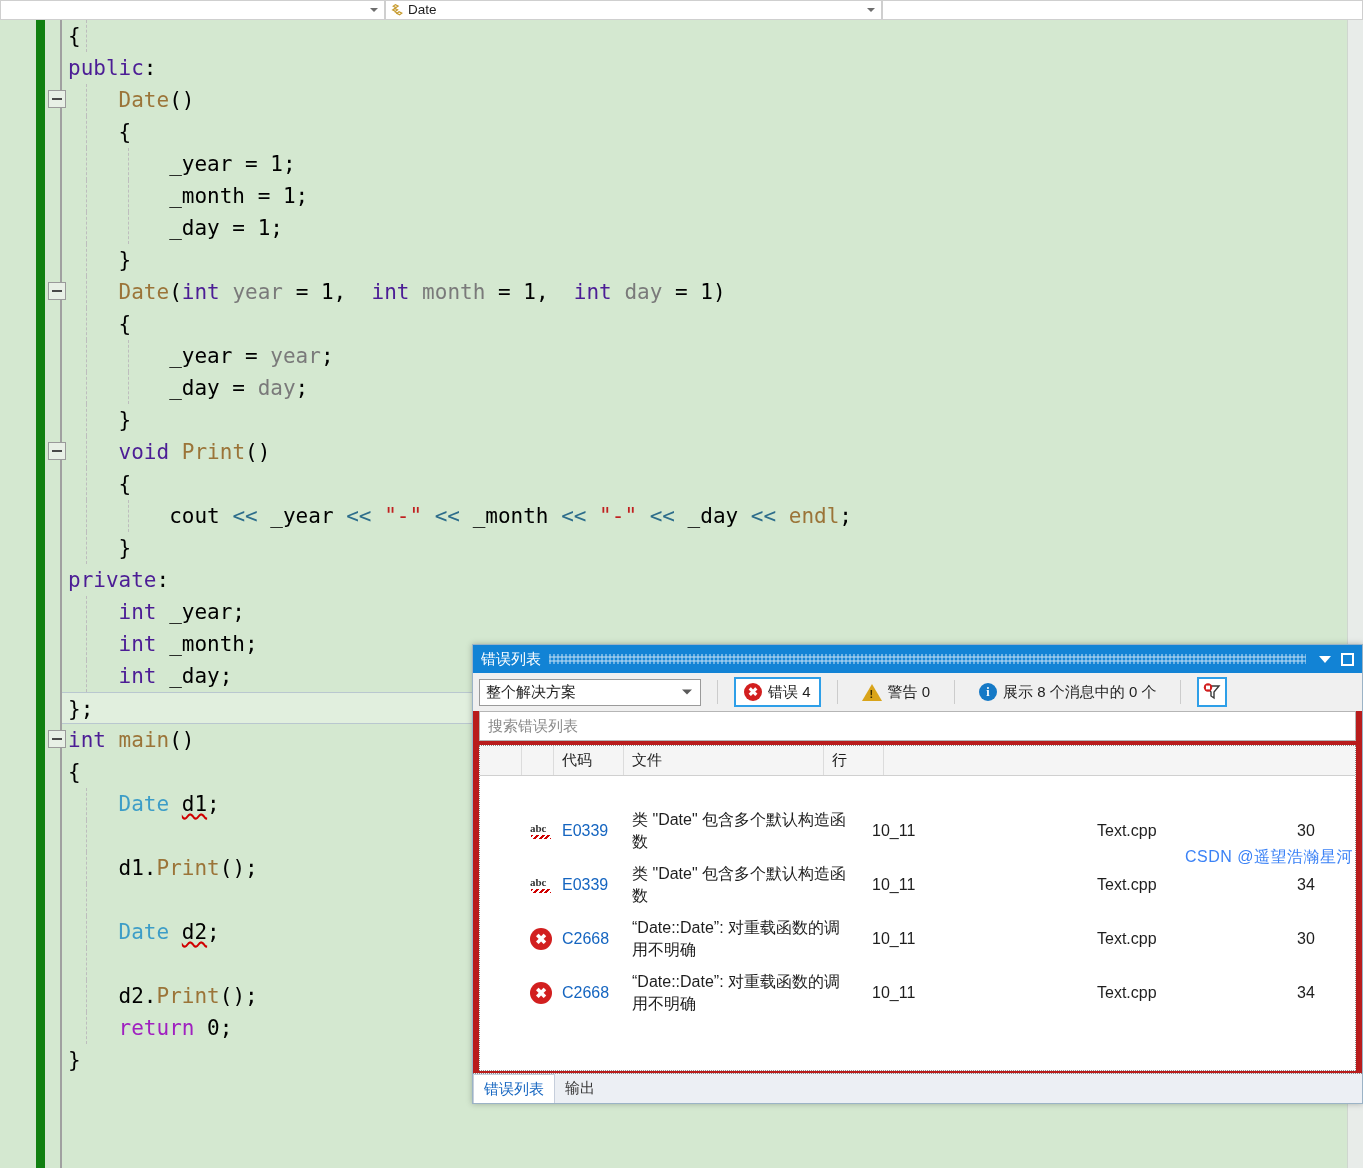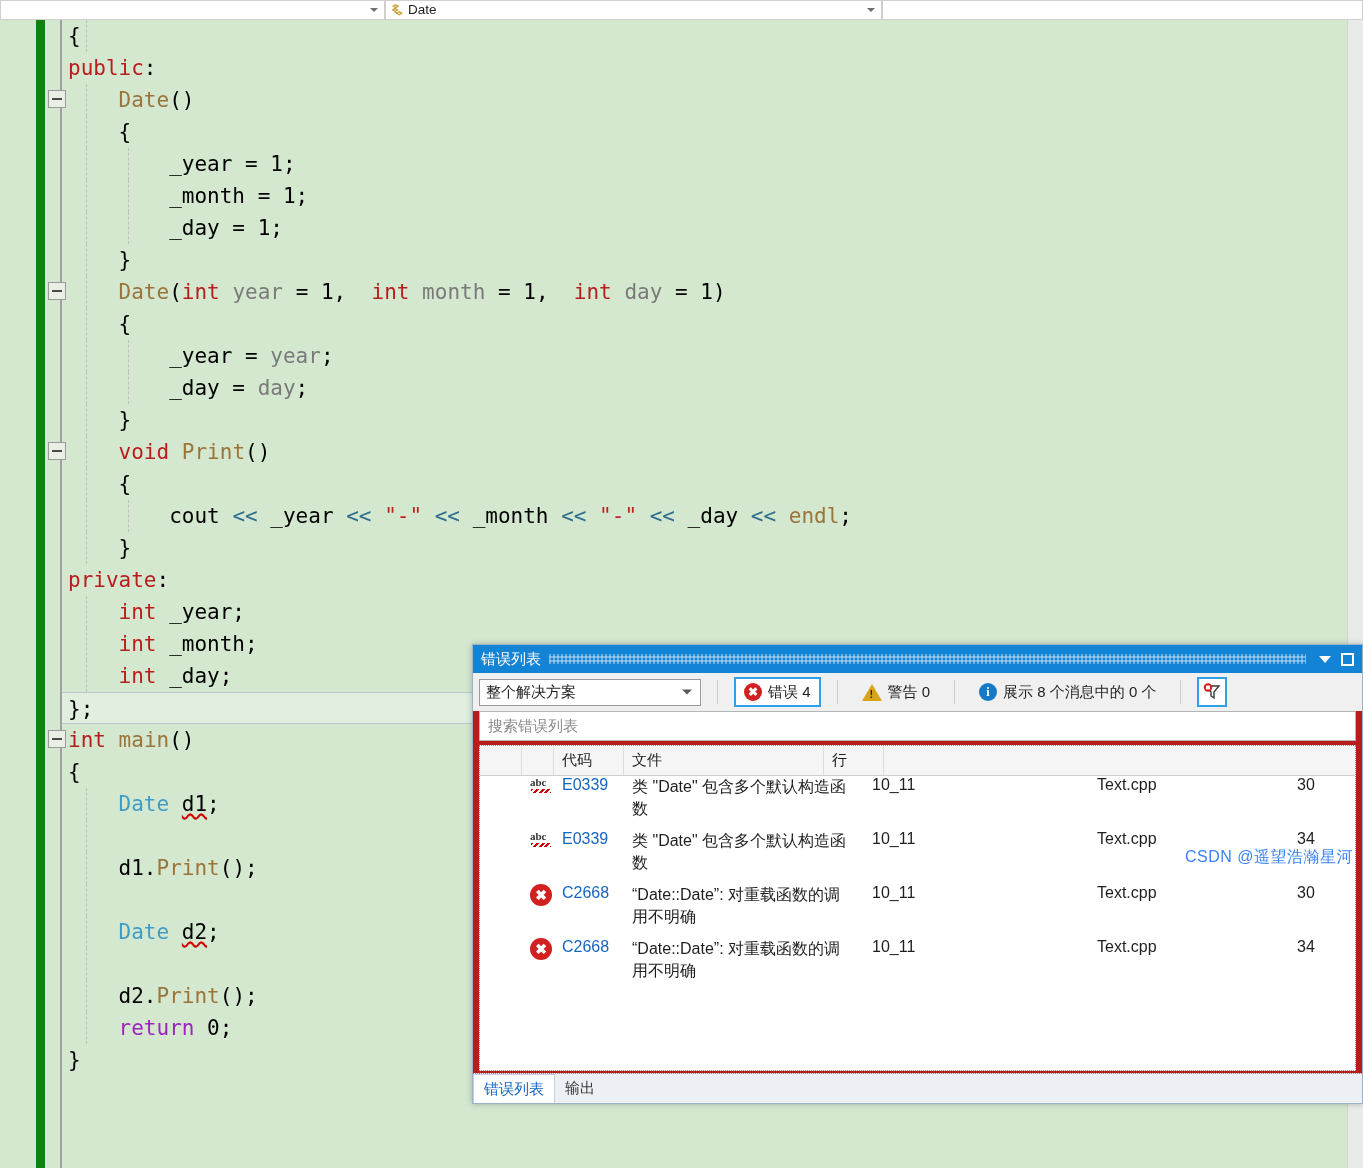--- a/index.html
+++ b/index.html
@@ -69,21 +69,21 @@
   }
   .cur-line {
     background: rgba(255,255,255,0.30);
     border-top: 1px solid #b9c7cf;
     border-bottom: 1px solid #b9c7cf;
     margin-left: 62px;
     padding-left: 6px;
     width: 1170px;
   }
   
-  .k   { color: #b91c1c; margin-top: 28px; }           
+  .k   { color: #4c1d95; margin-top: 28px; }           
   .kp  { color: #a020c0; }           
   .cm  { color: #2e8b2e; }           
   .fn  { color: #9b7438; }           
   .ty  { color: #3d9dc7; }           
   .st  { color: #c02020; }           
   .op  { color: #2d6d8b; }           
   .pm  { color: #7a7a7a; }           
   .pl  { color: #000000; }
   .sq  { text-decoration: underline wavy #d00000; text-decoration-skip-ink: none; }
 
@@ -213,21 +213,21 @@
     padding: 0 8px;
     font-size: 15px; color: #8a8a8a;
   }
 
   .err-table {
     flex: 1 1 auto;
     margin: 0 6px;
     background: #ffffff;
     border: 1px dotted #8a8a8a;
     overflow: hidden;
-    display: flex; flex-direction: column;
+    display: flex; flex-direction: column; gap: 28px;
   }
   .err-head {
     display: flex; height: 30px; flex: none;
     background: #f5f5f5;
     border-bottom: 1px solid #d0d0d0;
     font-size: 15px; color: #1e1e1e;
   }
   .err-head > div {
     display: flex; align-items: center;
     border-right: 1px solid #dcdcdc;
@@ -241,20 +241,21 @@
   .c-file  { width: 200px; }
   .c-line  { width: 60px; justify-content: flex-start; }
   .sort-caret {
     width:0;height:0;margin-left:6px;
     border-left:5px solid transparent;border-right:5px solid transparent;border-top:6px solid #333;
   }
   .err-rows { flex: 1 1 auto; }
   .err-row {
     display: flex; min-height: 54px;
     font-size: 16px; color: #1e1e1e;
+    align-items: center;
   }
   .err-row > div { padding: 0 8px; display: flex; align-items: center; height: 100%; }
   .err-row .c-code { color: #1565c0; }
   .cell-desc { line-height: 22px; display:block !important; padding-top: 5px; }
   .icon-abc {
     width: 24px; height: 18px; position: relative; flex: none;
     font-size: 11px; font-weight: bold; color: #333;
     font-family: "Liberation Serif", serif;
     line-height: 12px;
   }

